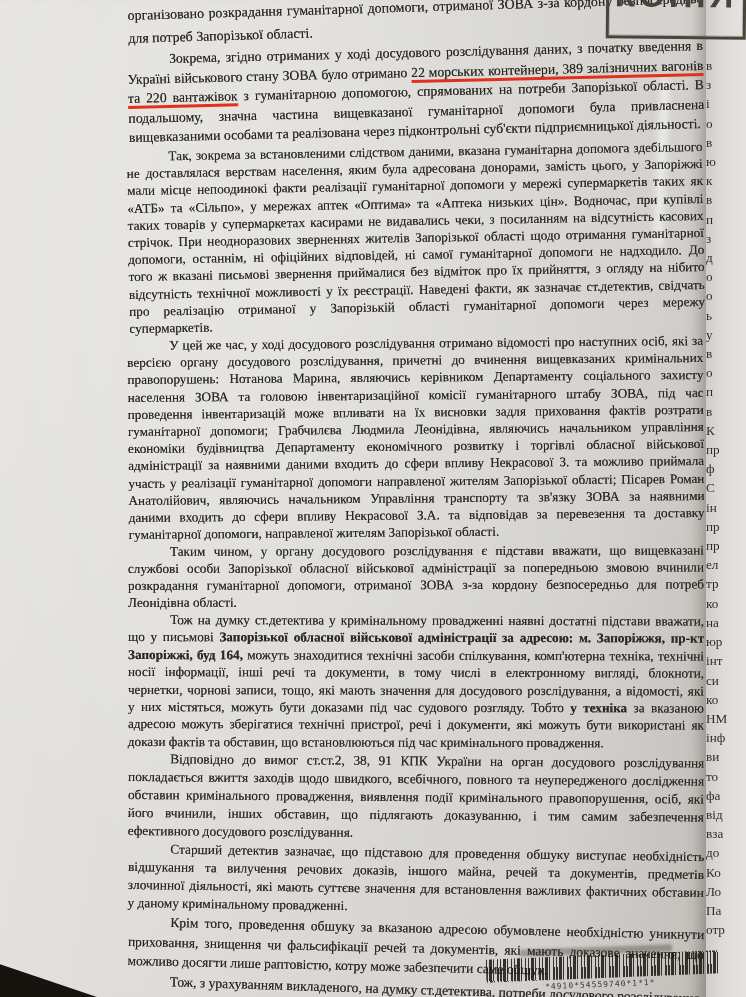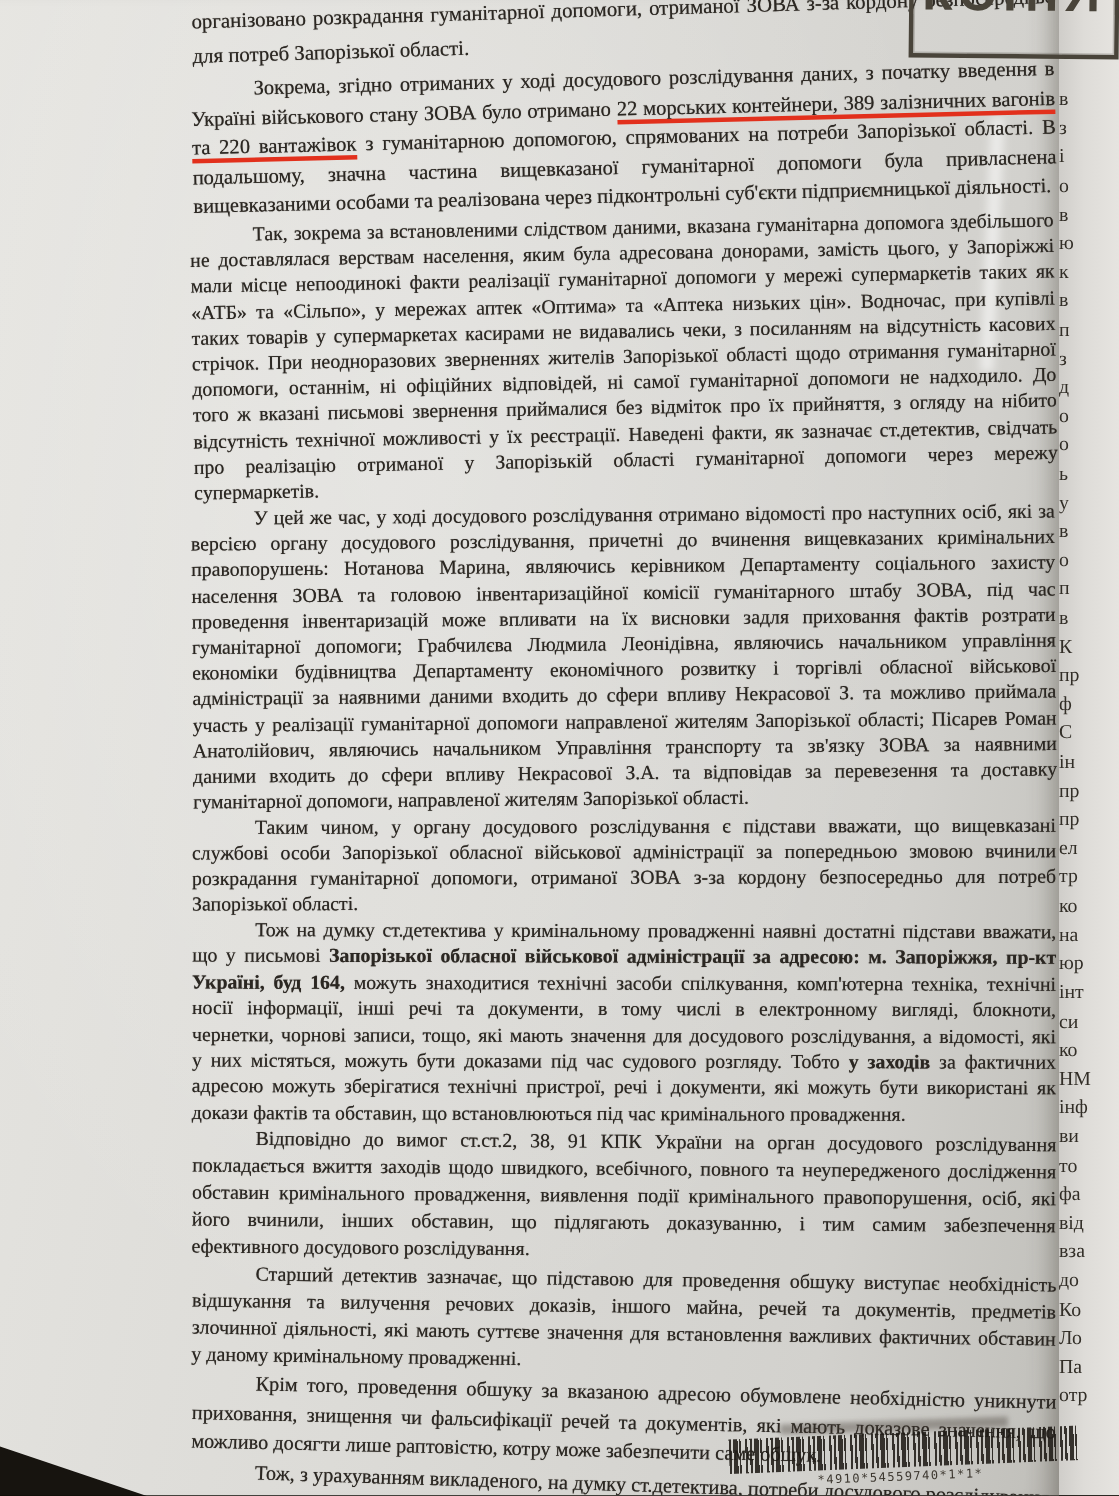--- a/index.html
+++ b/index.html
@@ -175,29 +175,29 @@
           <div class="line"><span>адміністрації за наявними даними входить до сфери впливу Некрасової З. та можливо приймала</span></div>
           <div class="line"><span>участь у реалізації гуманітарної допомоги направленої жителям Запорізької області; Пісарев Роман</span></div>
           <div class="line"><span>Анатолійович, являючись начальником Управління транспорту та зв'язку ЗОВА за наявними</span></div>
           <div class="line"><span>даними входить до сфери впливу Некрасової З.А. та відповідав за перевезення та доставку</span></div>
           <div class="line final"><span>гуманітарної допомоги, направленої жителям Запорізької області.</span></div>
         </div>
         <div class="para p5">
           <div class="line indent"><span>Таким чином, у органу досудового розслідування є підстави вважати, що вищевказані</span></div>
           <div class="line"><span>службові особи Запорізької обласної військової адміністрації за попередньою змовою вчинили</span></div>
           <div class="line"><span>розкрадання гуманітарної допомоги, отриманої ЗОВА з-за кордону безпосередньо для потреб</span></div>
-          <div class="line final"><span>Запорізької області.</span></div>
+          <div class="line final"><span>Леонідівна області.</span></div>
         </div>
         <div class="para p6">
           <div class="line indent"><span>Тож на думку ст.детектива у кримінальному провадженні наявні достатні підстави вважати,</span></div>
           <div class="line"><span>що у письмові </span><span class="bold">Запорізької обласної військової адміністрації за адресою: м. Запоріжжя, пр-кт</span></div>
-          <div class="line"><span class="bold">Україні, буд 164,</span><span> можуть знаходитися технічні засоби спілкування, комп'ютерна техніка, технічні</span></div>
+          <div class="line"><span class="bold">Запоріжжі, буд 164,</span><span> можуть знаходитися технічні засоби спілкування, комп'ютерна техніка, технічні</span></div>
           <div class="line"><span>носії інформації, інші речі та документи, в тому числі в електронному вигляді, блокноти,</span></div>
           <div class="line"><span>чернетки, чорнові записи, тощо, які мають значення для досудового розслідування, а відомості, які</span></div>
-          <div class="line"><span>у них містяться, можуть бути доказами під час судового розгляду. Тобто </span><span class="bold">у заходів</span><span> за фактичних</span></div>
+          <div class="line"><span>у них містяться, можуть бути доказами під час судового розгляду. Тобто </span><span class="bold">у техніка</span><span> за вказаною</span></div>
           <div class="line"><span>адресою можуть зберігатися технічні пристрої, речі і документи, які можуть бути використані як</span></div>
           <div class="line final"><span>докази фактів та обставин, що встановлюються під час кримінального провадження.</span></div>
         </div>
         <div class="para p7">
           <div class="line indent"><span>Відповідно до вимог ст.ст.2, 38, 91 КПК України на орган досудового розслідування</span></div>
           <div class="line"><span>покладається вжиття заходів щодо швидкого, всебічного, повного та неупередженого дослідження</span></div>
           <div class="line"><span>обставин кримінального провадження, виявлення події кримінального правопорушення, осіб, які</span></div>
           <div class="line"><span>його вчинили, інших обставин, що підлягають доказуванню, і тим самим забезпечення</span></div>
           <div class="line final"><span>ефективного досудового розслідування.</span></div>
         </div>

